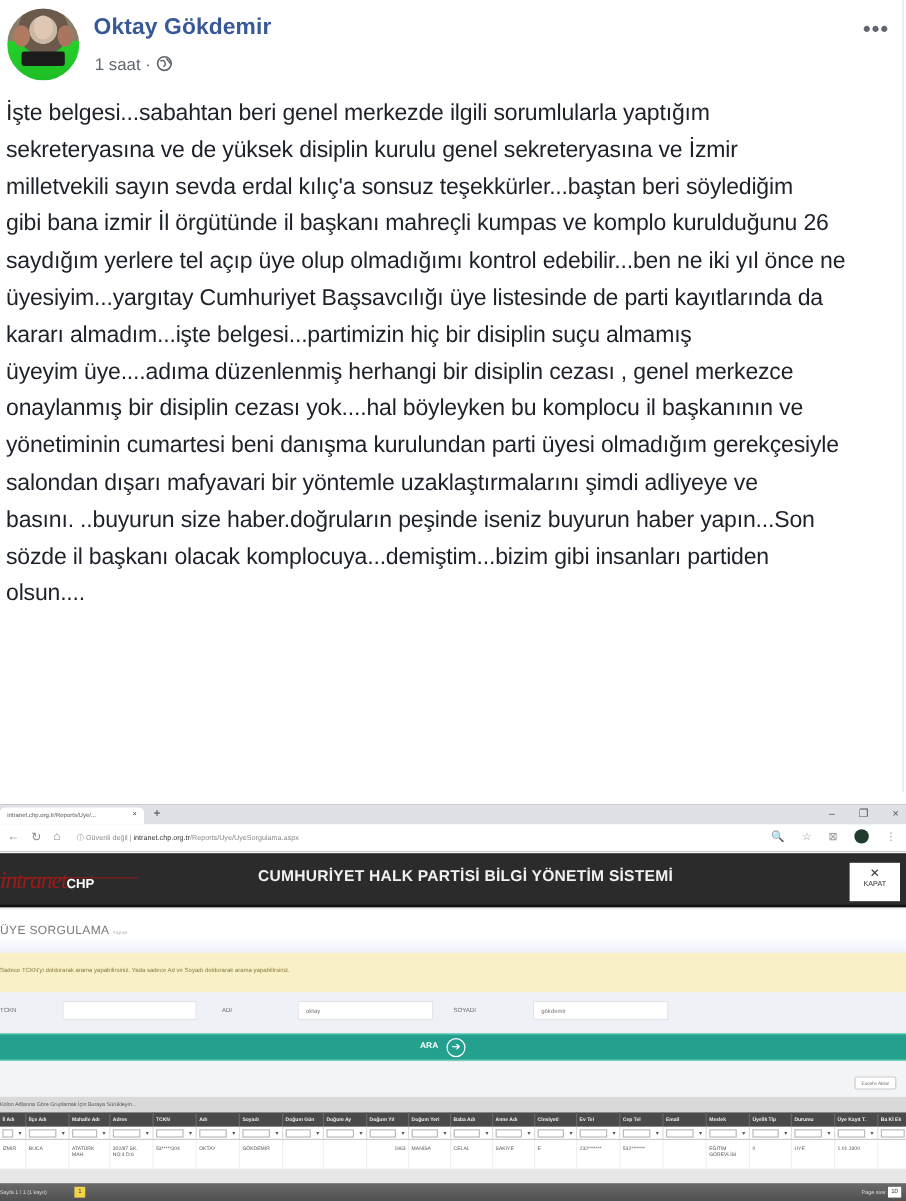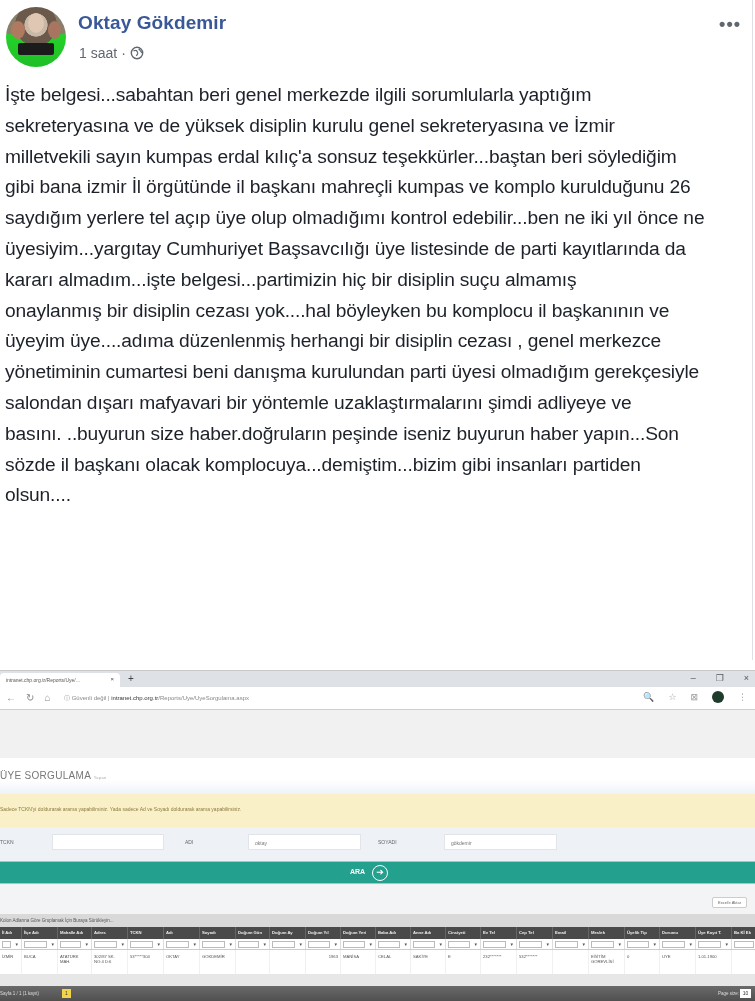--- a/index.html
+++ b/index.html
@@ -110,27 +110,27 @@
       <path d="M4 5 C6 6, 7 4, 8 6 S10 9, 7 11 M10 3 C11 5, 13 6, 13.5 8" fill="none" stroke="#606770" stroke-width="1.4"></path>
     </svg>
   </div>
   <div class="more">•••</div>
 </div>
 <div class="right-rule"></div>
 
 <div class="post-text">
   <span class="line">İşte belgesi...sabahtan beri genel merkezde ilgili sorumlularla yaptığım</span>
   <span class="line">sekreteryasına ve de yüksek disiplin kurulu genel sekreteryasına ve İzmir</span>
-  <span class="line">milletvekili sayın kumpas erdal kılıç'a sonsuz teşekkürler...baştan beri söylediğim</span>
+  <span class="line">milletvekili sayın sevda erdal kılıç'a sonsuz teşekkürler...baştan beri söylediğim</span>
   <span class="line">gibi bana izmir İl örgütünde il başkanı mahreçli kumpas ve komplo kurulduğunu 26</span>
   <span class="line">saydığım yerlere tel açıp üye olup olmadığımı kontrol edebilir...ben ne iki yıl önce ne</span>
   <span class="line">üyesiyim...yargıtay Cumhuriyet Başsavcılığı üye listesinde de parti kayıtlarında da</span>
   <span class="line">kararı almadım...işte belgesi...partimizin hiç bir disiplin suçu almamış</span>
+  <span class="line">üyeyim üye....adıma düzenlenmiş herhangi bir disiplin cezası , genel merkezce</span>
   <span class="line">onaylanmış bir disiplin cezası yok....hal böyleyken bu komplocu il başkanının ve</span>
-  <span class="line">üyeyim üye....adıma düzenlenmiş herhangi bir disiplin cezası , genel merkezce</span>
   <span class="line">yönetiminin cumartesi beni danışma kurulundan parti üyesi olmadığım gerekçesiyle</span>
   <span class="line">salondan dışarı mafyavari bir yöntemle uzaklaştırmalarını şimdi adliyeye ve</span>
   <span class="line">basını. ..buyurun size haber.doğruların peşinde iseniz buyurun haber yapın...Son</span>
   <span class="line">sözde il başkanı olacak komplocuya...demiştim...bizim gibi insanları partiden</span>
   <span class="line">olsun....</span>
 </div>
 
 <div class="shot">
 
   <div class="tabbar">
@@ -158,20 +158,31 @@
     </div>
     <div class="tools">
       <span>🔍</span>
       <span>☆</span>
       <span>⊠</span>
       <span class="prof"></span>
       <span>⋮</span>
     </div>
   </div>
 
+  <div class="apphead">
+    <div class="logo-line"></div>
+    <div class="logo">
+      <span style="color:#9c1a1a;font-family:'Liberation Serif',serif;font-style:italic;font-weight:normal;font-size:20px;letter-spacing:-1px;">intranet</span><span>CHP</span>
+    </div>
+    <div class="systitle">CUMHURİYET HALK PARTİSİ BİLGİ YÖNETİM SİSTEMİ</div>
+    <div class="kapat">
+      <span class="x">✕</span>
+      <span>KAPAT</span>
+    </div>
+  </div>
 
   <div class="pagetitle">
     <div class="t">
       <span>ÜYE SORGULAMA</span>
       <small>Yapan</small>
     </div>
   </div>
 
   <div class="notice">
     <div class="t">Sadece TCKN'yi doldurarak arama yapabilirsiniz. Yada sadece Ad ve Soyadı doldurarak arama yapabilirsiniz.</div>

